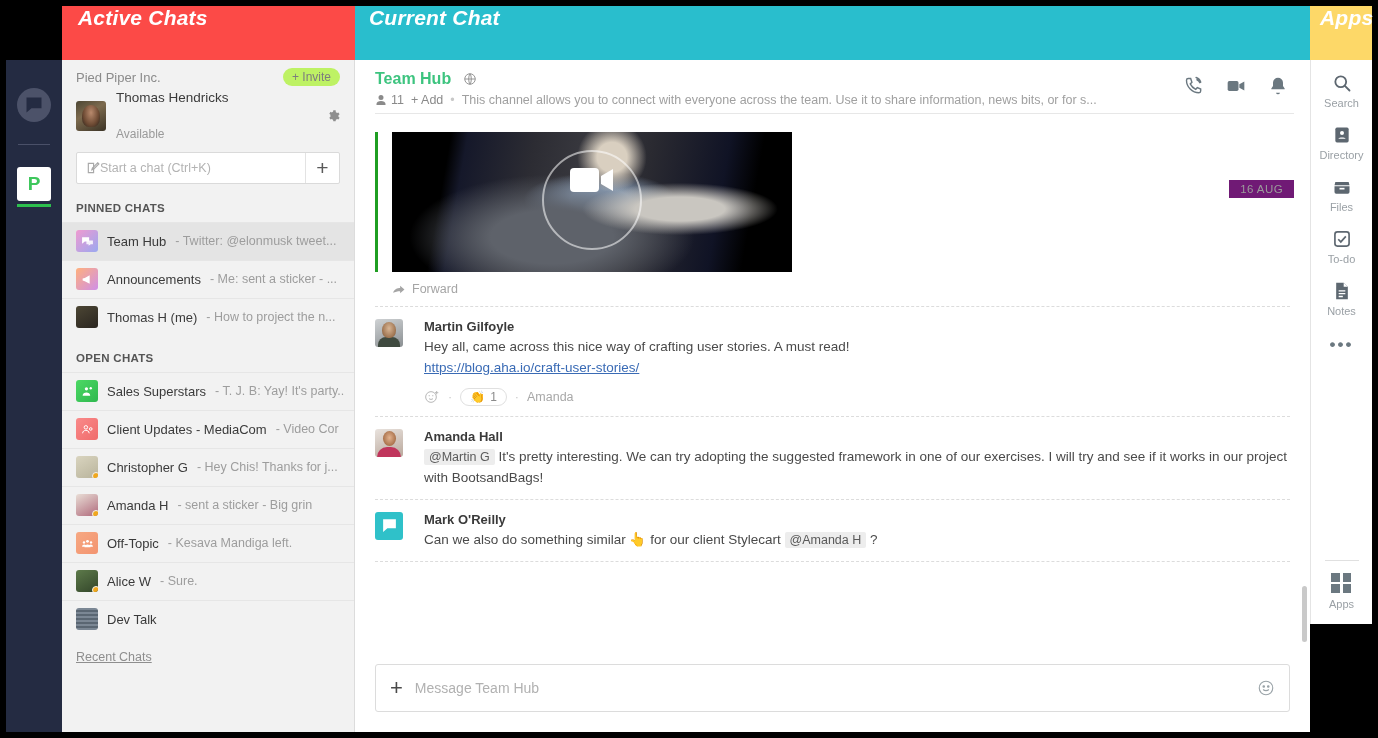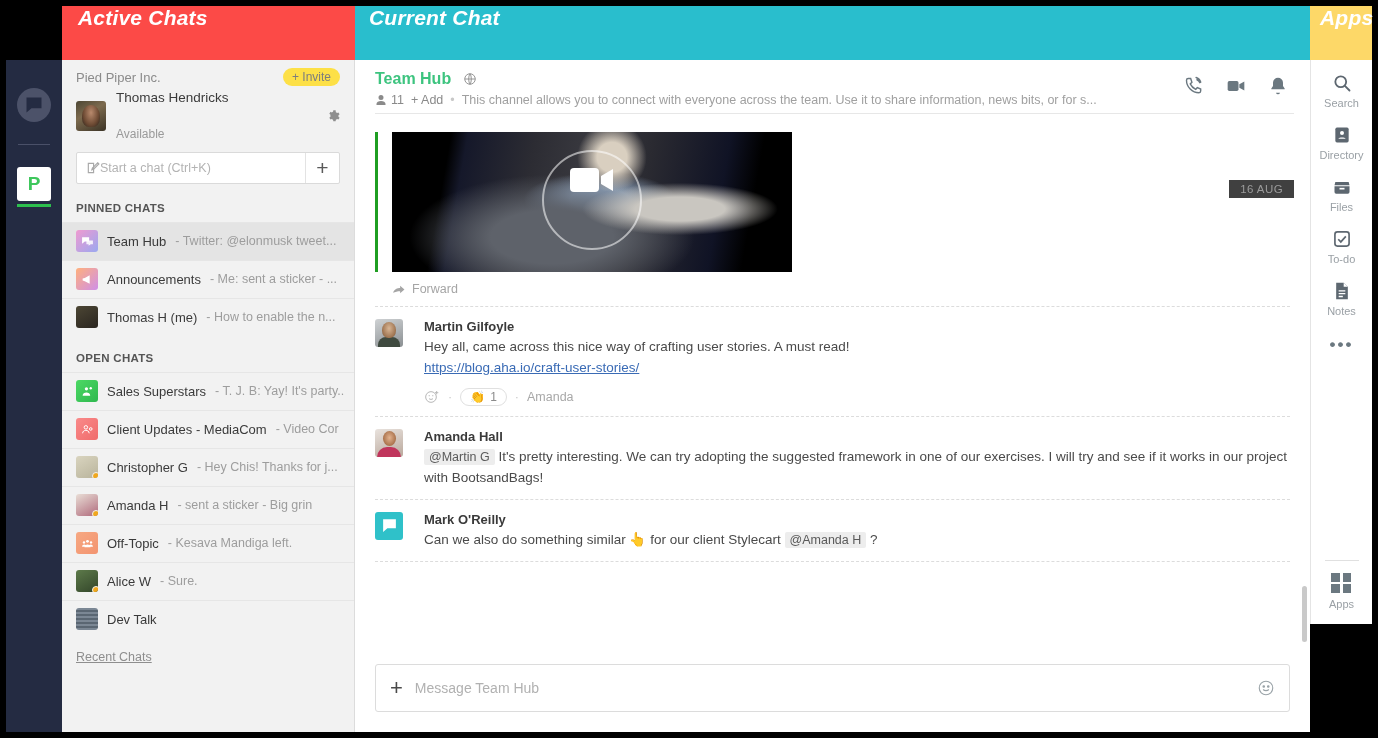--- a/index.html
+++ b/index.html
@@ -24,21 +24,21 @@
   #rail .divider { width:32px; height:1px; background:#4a5068; margin:22px auto; }
   #rail .team-tile { width:34px; height:34px; background:#fff; border-radius:3px; margin:0 auto;
       display:flex; align-items:center; justify-content:center; font-weight:bold; font-size:19px; color:#3ec75c; }
   #rail .team-underline { width:34px; height:3px; background:#2cbf4e; margin:3px auto 0; }
 
   
   #left { position:absolute; left:62px; top:60px; width:293px; height:672px; background:#f2f2f2;
       border-right:1px solid #dcdcdc; overflow:hidden; }
   .org-row { display:flex; align-items:center; justify-content:space-between; padding:8px 14px 2px 14px; }
   .org-name { color:#8b8b8b; font-size:13px; }
-  .invite-btn { background:#fde047; color:#7d7d7d; border-radius:11px; padding:2px 9px; font-size:12px; }
+  .invite-btn { background:#bef264; color:#7d7d7d; border-radius:11px; padding:2px 9px; font-size:12px; }
   .me-row { display:flex; align-items:center; padding:2px 14px 10px 14px; }
   .me-av { width:30px; height:30px; border-radius:3px; flex:0 0 auto;
       background:linear-gradient(150deg,#4c4634 0%,#7c6a4e 40%,#3b3326 100%); overflow:hidden; position:relative; }
   .me-av:after { content:""; position:absolute; left:6px; top:4px; width:18px; height:22px; border-radius:50% 50% 40% 40%;
       background:radial-gradient(ellipse at 50% 35%, #b98a6d 0%, #6d4a33 60%, #25201a 100%); }
   .me-text { margin-left:10px; line-height:1.25; }
   .me-name { font-size:13.5px; color:#3b3b3b; }
   .me-status { font-size:12px; color:#9a9a9a;margin-top:20px; }
   .gear { margin-left:auto; color:#8e8e8e; }
   .gear svg { width:14px; height:14px; display:block; }
@@ -74,21 +74,21 @@
   .ch-sub { display:flex; align-items:center; gap:7px; margin-top:5px; font-size:12.5px; color:#a0a0a0;
       white-space:nowrap; overflow:hidden; max-width:790px; }
   .ch-sub .ppl { display:flex; align-items:center; gap:4px; color:#8a8a8a; }
   .ch-sub .ppl svg { width:12px; height:12px; }
   .ch-sub .add { color:#8a8a8a; }
   .ch-sub .sep { color:#c8c8c8; }
   .ch-actions { position:absolute; right:22px; top:16px; display:flex; gap:22px; color:#6b7880; }
   .ch-actions svg { width:20px; height:20px; display:block; }
   .head-rule { height:1px; background:#e7e7e7; margin-top:6px; }
 
-  .date-chip { position:absolute; right:16px; top:120px; background:#404040; color:#9b9b9b;
+  .date-chip { position:absolute; right:16px; top:120px; background:#701a75; color:#9b9b9b;
       font-size:11.5px; letter-spacing:.4px; padding:3px 11px; }
 
   .msgs { position:relative; height:522px; overflow:hidden; }
 
   .attach-msg { padding:12px 20px 0 20px; display:flex; }
   .green-bar { width:3px; background:#1f9e22; flex:0 0 auto; margin-right:14px; align-self:stretch; }
   .video-thumb { width:400px; height:140px; position:relative; overflow:hidden; background:#000; }
   .video-thumb .photo { position:absolute; inset:0;
       background:
         radial-gradient(circle at 55% 18%, #d9cfc0 0 6%, rgba(217,207,192,0) 14%),
@@ -226,21 +226,21 @@
             <svg viewBox="0 0 24 24" fill="#fff">
               <path d="M3 10v4l4 1 9 5V4L7 9z"></path>
             </svg>
           </div>
           <span class="chat-name">Announcements</span>
           <span class="chat-prev">- Me: sent a sticker - ...</span>
         </div>
         <div class="chat-row">
           <div class="chat-av" style="background: linear-gradient(150deg, rgb(76, 70, 52) 0%, rgb(42, 37, 32) 100%);"></div>
           <span class="chat-name">Thomas H (me)</span>
-          <span class="chat-prev">- How to enable the n...</span>
+          <span class="chat-prev">- How to project the n...</span>
         </div>
       </div>
 
     <div class="section-label open">OPEN CHATS</div>
     <div id="open-list">
         <div class="chat-row">
           <div class="chat-av" style="background: linear-gradient(135deg, rgb(76, 217, 100) 0%, rgb(47, 184, 79) 100%);">
             <svg viewBox="0 0 24 24" fill="#fff">
               <circle cx="10" cy="7" r="3"></circle>
               <path d="M3 20c0-4 3.4-6 7-6s7 2 7 6z"></path>

